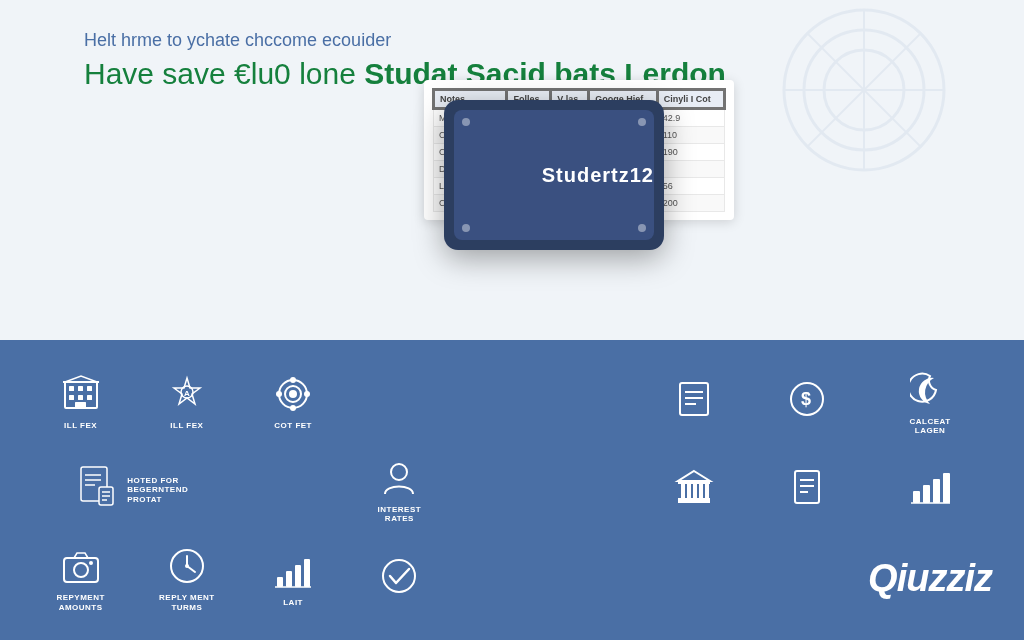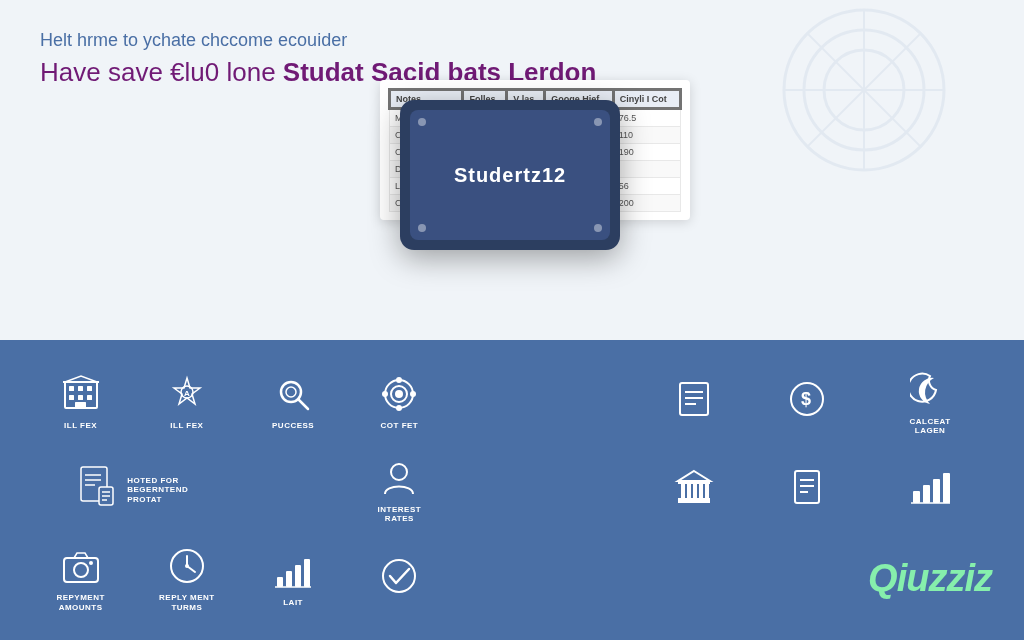--- a/index.html
+++ b/index.html
@@ -10,32 +10,33 @@
       font-family: Arial, sans-serif;
       background: #f0f4f8;
     }
 
     
     .top-section {
       background: #f0f4f8;
       padding: 30px 40px 20px 40px;
       height: 340px;
       position: relative;
+      margin-left: 44px;
     }
 
     .subtitle {
       font-size: 18px;
       color: #4a6fa5;
       font-weight: 400;
       margin-bottom: 6px;
     }
 
     .title {
-      font-size: 26px;
-      color: #701a75;
+      font-size: 30px;
+      color: #15803d;
       font-weight: 700;
       margin-bottom: 20px;
     }
 
     .title span.light { font-weight: 400; }
     .title span.bold { font-weight: 700; }
 
     
     .table-area {
       position: absolute;
@@ -91,21 +92,21 @@
       width: 220px;
       margin: 0 auto;
     }
 
     .tablet-screen {
       background: #3a5080;
       border-radius: 8px;
       height: 130px;
       display: flex;
       align-items: center;
-      justify-content: center;
+      justify-content: flex-end;
       position: relative;
     }
 
     .tablet-screen-text {
       color: white;
       font-size: 20px;
       font-weight: 600;
       letter-spacing: 1px;
     }
 
@@ -186,21 +187,21 @@
       grid-template-columns: repeat(3, 1fr);
       grid-template-rows: repeat(3, 1fr);
       gap: 5px;
       align-items: center;
     }
 
     
     .brand-name {
       font-size: 38px;
       font-weight: 700;
-      color: #86efac;
+      color: #ffffff;
       font-style: italic;
       letter-spacing: -1px;
       display: flex;
       align-items: center;
       justify-content: center;
     }
 
     
     svg {
       fill: white;
@@ -244,21 +245,21 @@
           <th>Googe Hief</th>
           <th>Cinyli I Cot</th>
         </tr>
       </thead>
       <tbody id="table-body">
       <tr>
             <td>Medial cattle</td>
             <td>3</td>
             <td>1</td>
             <td>350</td>
-            <td>76.5</td>
+            <td>42.9</td>
           </tr>
           <tr>
             <td>Coulants</td>
             <td>0</td>
             <td>1</td>
             <td>31.4</td>
             <td>110</td>
           </tr>
           <tr>
             <td>ClearFastine</td>
@@ -332,30 +333,20 @@
         <svg width="40" height="40" viewBox="0 0 40 40">
           <polygon points="20,4 23,14 33,14 25,20 28,30 20,24 12,30 15,20 7,14 17,14" fill="none" stroke="white" stroke-width="1.5"></polygon>
           <circle cx="20" cy="18" r="6" fill="none" stroke="white" stroke-width="1.5"></circle>
           <text x="17" y="22" font-size="8" fill="white" font-weight="bold">A</text>
         </svg>
       </div>
       <span class="icon-label">ILL FEX</span>
     </div>
 
 
-    <div class="icon-item">
-      <div class="icon-shape">
-        <svg width="40" height="40" viewBox="0 0 40 40">
-          <circle cx="18" cy="18" r="10" fill="none" stroke="white" stroke-width="2.5"></circle>
-          <line x1="25" y1="25" x2="35" y2="35" stroke="white" stroke-width="2.5" stroke-linecap="round"></line>
-          <circle cx="18" cy="18" r="5" fill="none" stroke="white" stroke-width="1.5"></circle>
-        </svg>
-      </div>
-      <span class="icon-label">PUCCESS</span>
-    </div>
 
     <div class="icon-item">
       <div class="icon-shape">
         <svg width="44" height="44" viewBox="0 0 44 44">
           <circle cx="22" cy="22" r="14" fill="none" stroke="white" stroke-width="2"></circle>
           <circle cx="22" cy="22" r="8" fill="none" stroke="white" stroke-width="2"></circle>
           <circle cx="22" cy="8" r="3" fill="white"></circle>
           <circle cx="22" cy="36" r="3" fill="white"></circle>
           <circle cx="8" cy="22" r="3" fill="white"></circle>
           <circle cx="36" cy="22" r="3" fill="white"></circle>

